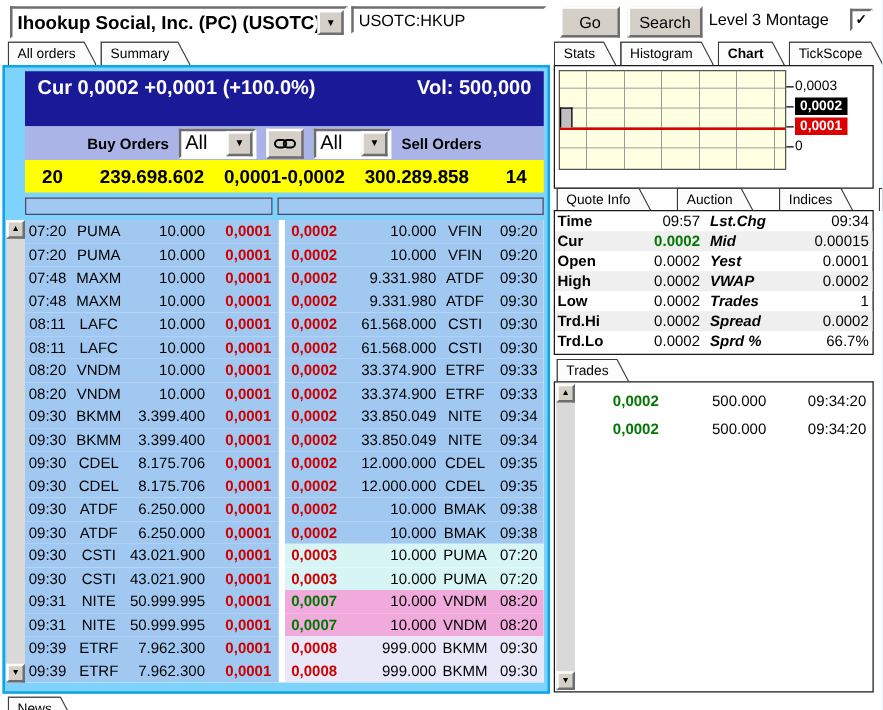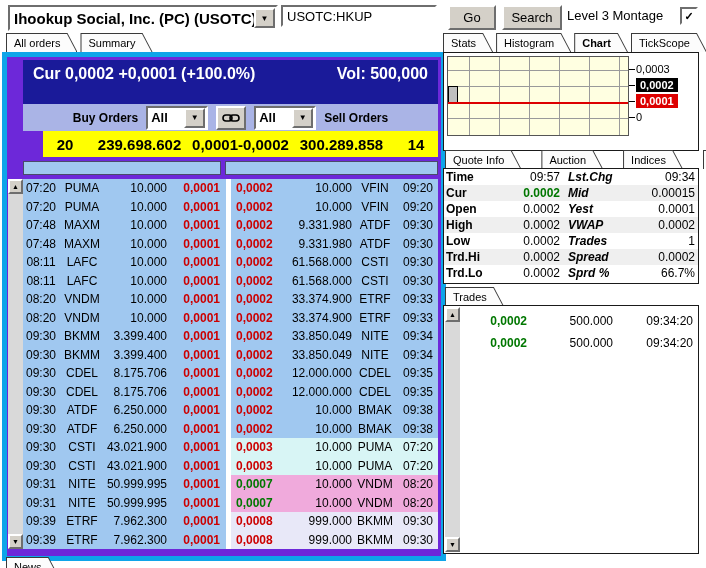--- a/index.html
+++ b/index.html
@@ -23,33 +23,33 @@
       font-size:11px;font-weight:bold;line-height:1;}
   
   .tabrow{position:absolute;display:flex;}
   .tab{position:relative;height:19px;padding:0 17px 0 8px;background:#3A3A3A;display:inline-flex;align-items:center;
        clip-path:polygon(0 0,calc(100% - 10px) 0,100% 100%,0 100%);margin-right:3px;}
   .tab::before{content:"";position:absolute;left:1px;top:1px;right:1px;bottom:0;background:#FCFCFC;
        clip-path:polygon(0 0,calc(100% - 9.5px) 0,100% 100%,0 100%);}
   .tab>span{position:relative;z-index:1;font-size:11px;white-space:nowrap;}
   .tab.bold>span{font-weight:bold;}
   
-  .lpanel{position:absolute;left:2px;top:52px;width:434px;height:499px;border:5px solid #0ea5e9;background:#6d28d9;}
+  .lpanel{position:absolute;left:2px;top:52px;width:434px;height:499px;border:2px solid #0ea5e9;background:#7dd3fc;}
   .navyhdr{position:absolute;left:16px;top:3px;right:3px;height:44px;background:#1A1A99;color:#fff;
            display:flex;justify-content:space-between;padding:5px 10px 0 10px;box-sizing:border-box;
            font-size:16px;font-weight:bold;}
   .filterrow{position:absolute;left:16px;top:47px;right:3px;height:27px;background:#AAB4E6;
              display:flex;align-items:center;justify-content:center;gap:8px;}
   .filterrow .flabel{font-size:12px;font-weight:bold;}
   .mini-combo{display:flex;align-items:center;width:58px;height:20px;background:#fff;
               border:2px solid;border-color:#6E6E6E #FFFFFF #FFFFFF #6E6E6E;}
-  .mini-combo .val{flex:1;font-size:13px;font-weight:bold;padding-left:3px;}
+  .mini-combo .val{flex:1;font-size:16px;font-weight:normal;padding-left:3px;}
   .chainbtn{width:26px;height:20px;}
   .sumrow{position:absolute;left:16px;top:74px;right:3px;height:26px;background:#FFFF00;
-          display:flex;align-items:center;font-size:15px;font-weight:bold;margin-left:20px;}
+          display:flex;align-items:center;font-size:15px;font-weight:bold;}
   .sumrow .sc{text-align:center;}
   .sumrow .w40{width:44px;} .sumrow .fl{flex:1;}
   .hdrstrip{position:absolute;top:104px;height:14px;background:#A0C8F0;border:1px solid #4A4A6A;box-sizing:border-box;}
   .strip1{left:16px;width:198px;} .strip2{left:218px;width:213px;}
   
   .orders{position:absolute;left:16px;top:122px;right:3px;height:370px;overflow:hidden;background:#fff;}
   .orow{display:flex;height:18.5px;align-items:center;font-size:12px;}
   .b-half{display:flex;width:203px;height:100%;align-items:center;background:#A0C8F0;}
   .s-half{display:flex;flex:1;height:100%;align-items:center;margin-left:5px;}
   .bg-blue{background:#A0C8F0;} .bg-cyan{background:#D8F5F5;} .bg-pink{background:#F0AADC;} .bg-lav{background:#E8E8F8;}

